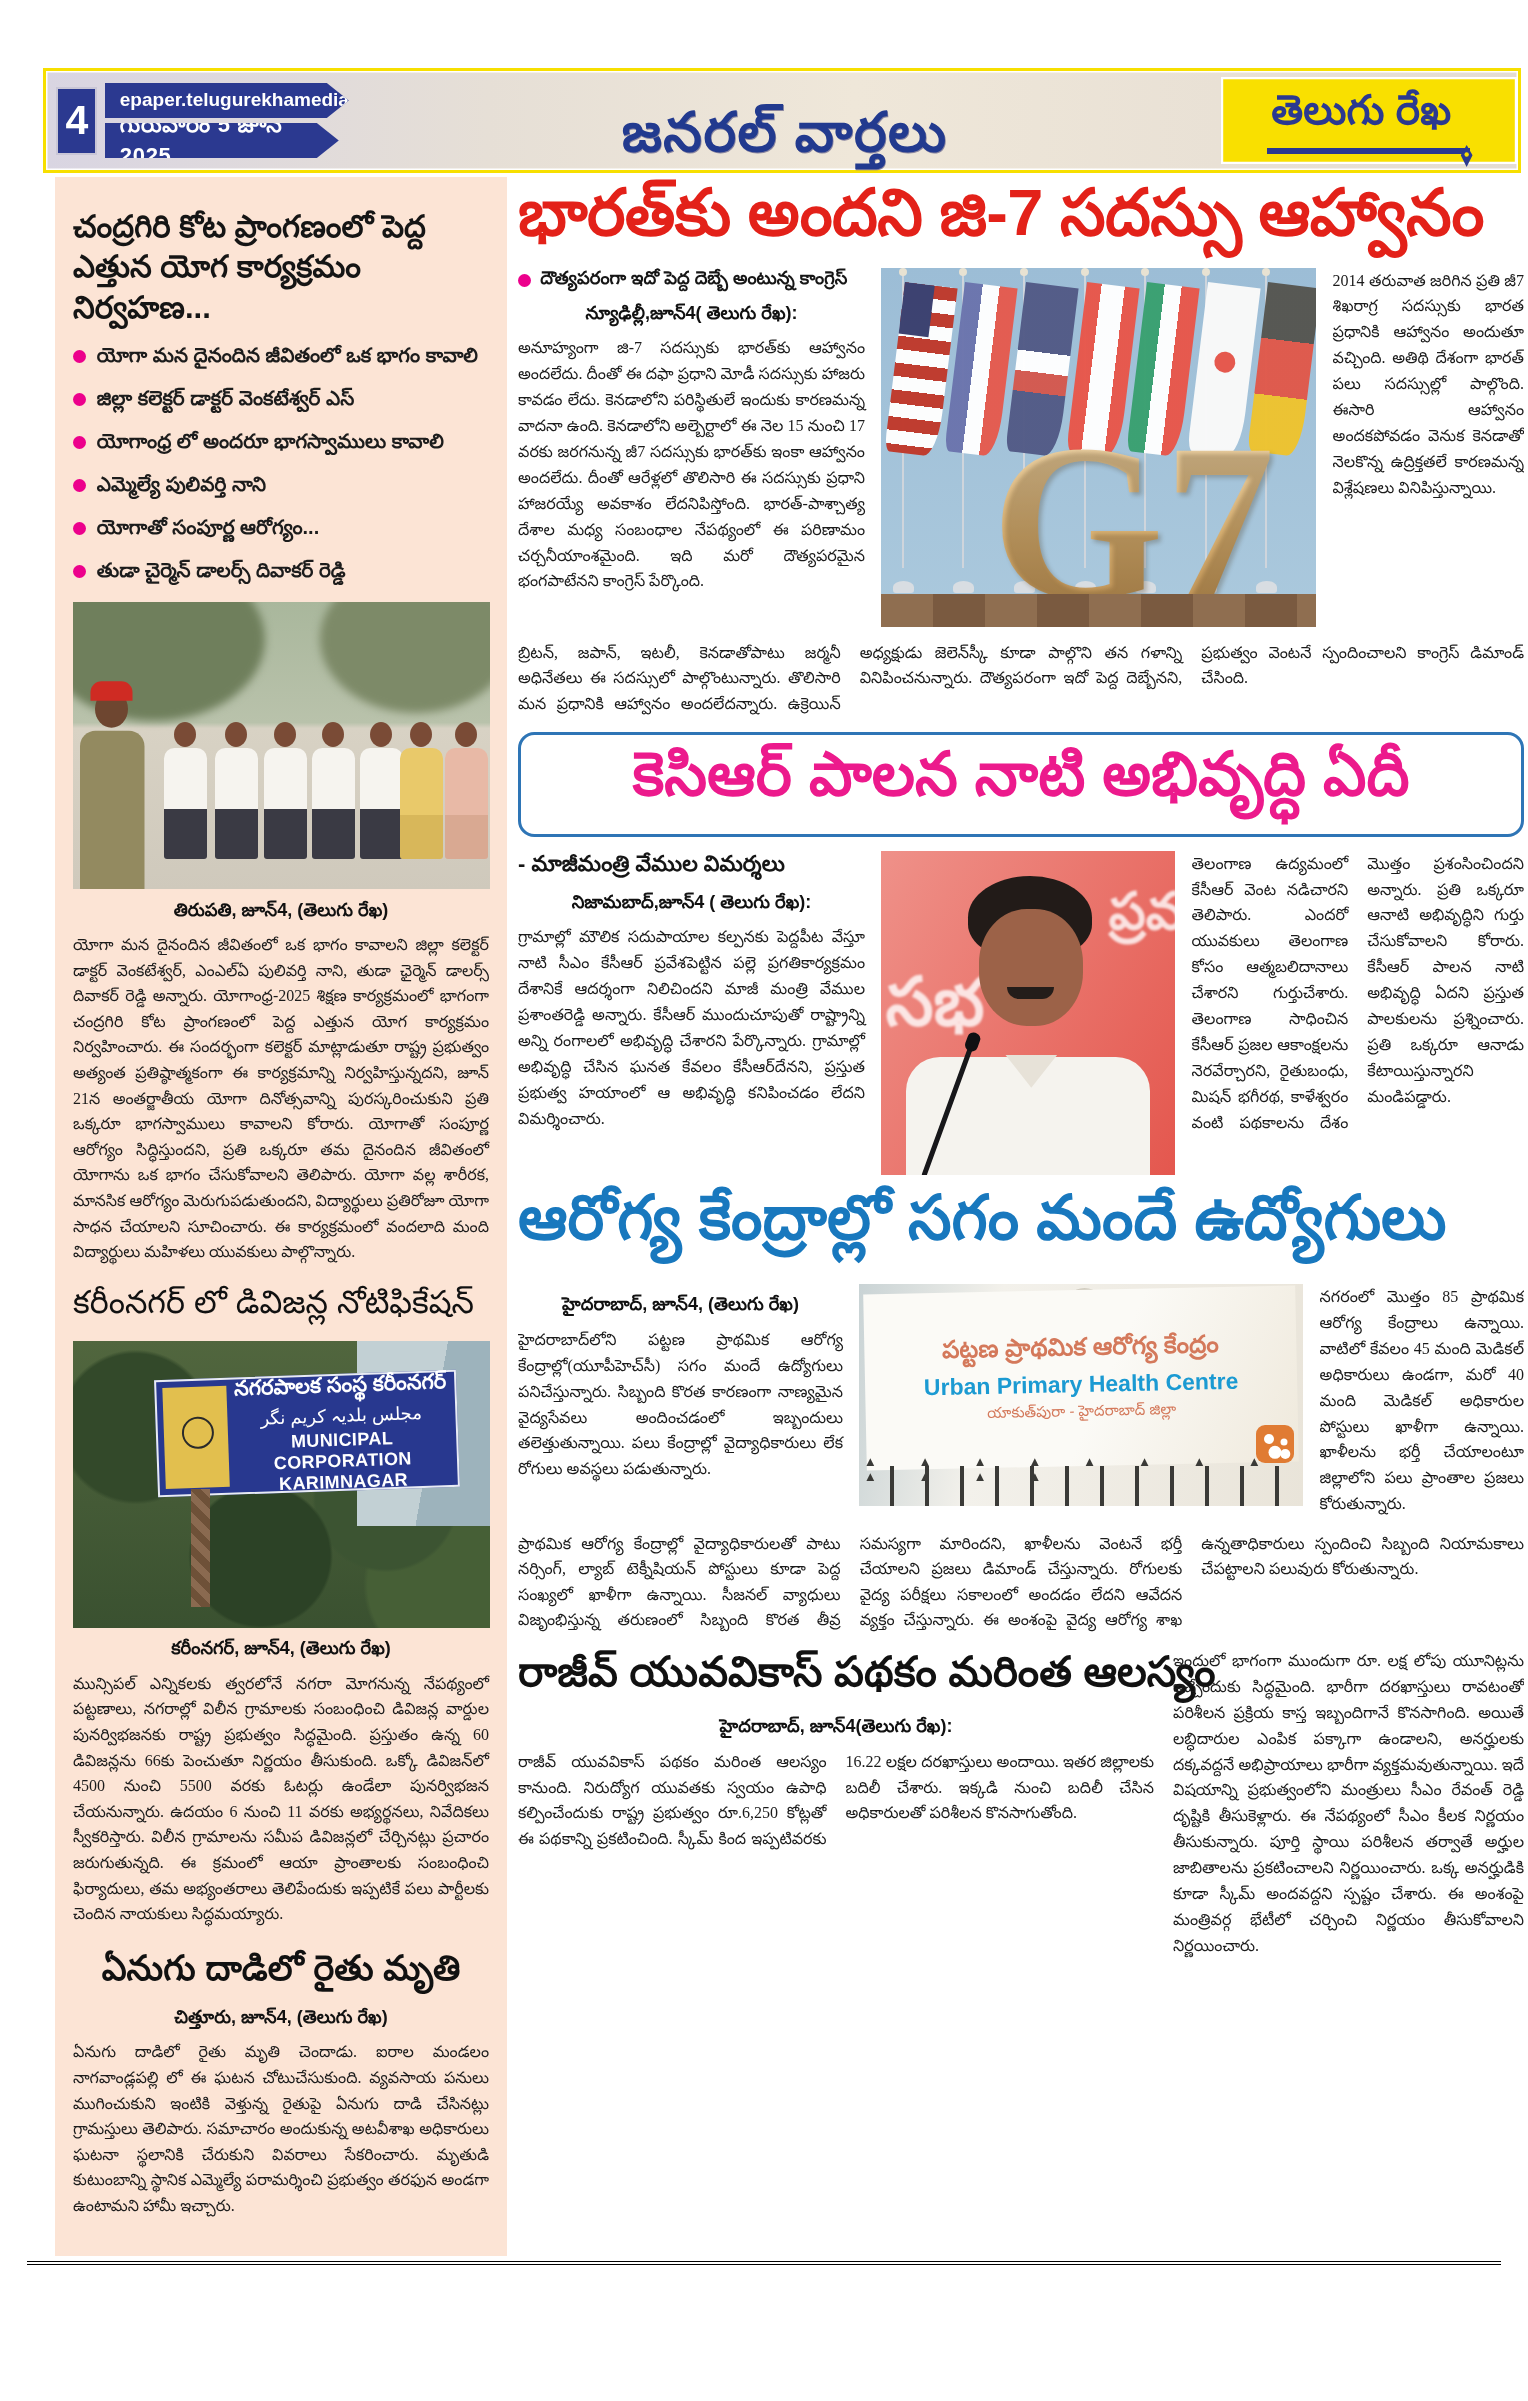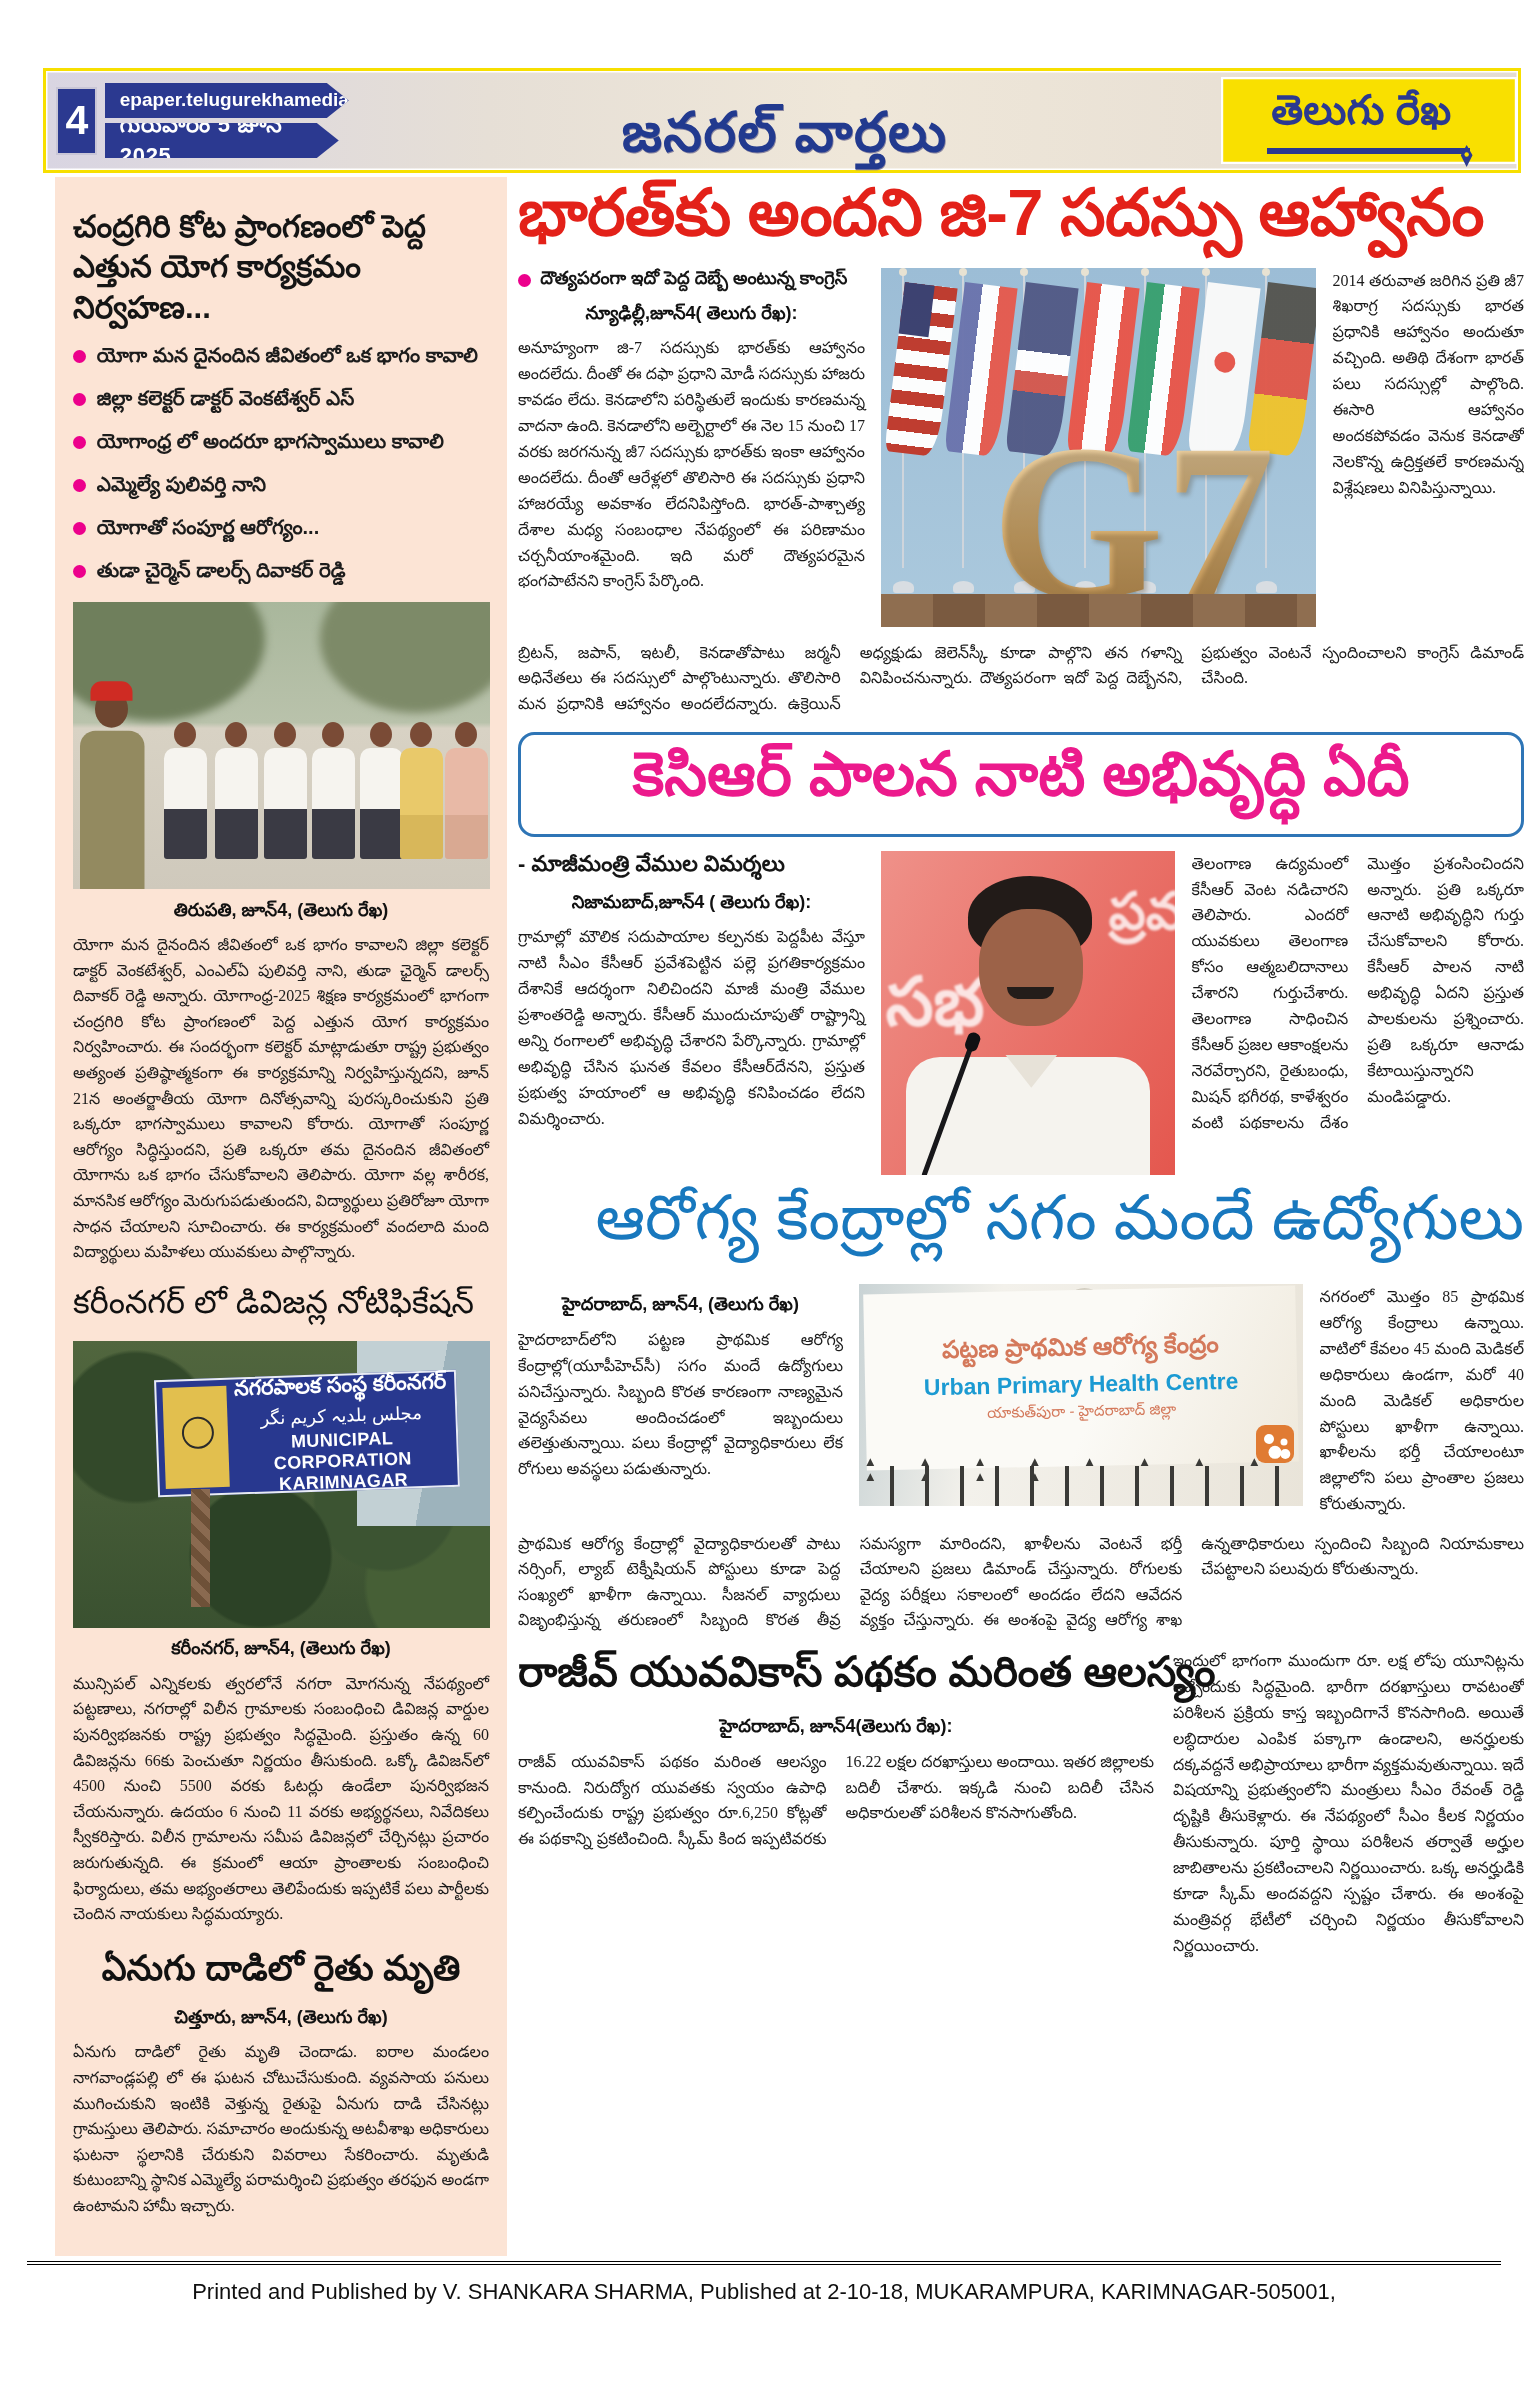--- a/index.html
+++ b/index.html
@@ -131,21 +131,21 @@
   .kcr-face{ position:absolute; left:98px; top:58px; width:104px; height:117px; background:#9c6248; border-radius:46%; }
   .kcr-must{ position:absolute; left:126px; top:136px; width:47px; height:12px; background:#241d1a; border-radius:0 0 15px 15px; }
   .kcr-shirt{ position:absolute; left:25px; bottom:0; width:244px; height:118px; background:#f5f3ee; border-radius:34px 34px 0 0; }
   .kcr-collar{ position:absolute; left:124px; bottom:87px; width:52px; height:33px; background:#e7e2d8;
     clip-path:polygon(0 0,50% 100%,100% 0); }
   .kcr-mic{ position:absolute; left:64px; bottom:-6px; width:5.2px; height:140px; background:#17171a;
     transform:rotate(20deg); border-radius:3px; }
   .kcr-mic::before{ content:""; position:absolute; top:-13.3px; left:-3.7px; width:12.6px; height:19px; border-radius:6px; background:#101013; }
 
   
-  .health-headline{ color:#1878be; font-size:62px; font-weight:normal; white-space:nowrap; margin:7.4px 0 15px;text-align:right; }
+  .health-headline{ color:#1878be; font-size:62px; font-weight:bold; white-space:nowrap; margin:7.4px 0 15px; }
   .hlt-left{ width:325px; flex:0 0 auto; }
   .hlt-right{ flex:1; }
   .health-photo{ width:444px; height:222px; flex:0 0 auto; position:relative; overflow:hidden;
     background:linear-gradient(100deg,#c9d3d5 0%,#f3f1eb 30%,#e9e4d9 100%); }
   .hlt-sign{ position:absolute; left:6px; top:6px; right:6px; bottom:40px;
     background:linear-gradient(115deg,#fbfaf6 55%,#efe9dc); transform:rotate(-1.2deg);
     display:flex; flex-direction:column; justify-content:center; text-align:center; gap:4.4px; }
   .hlt-te{ color:#d4795b; font-size:24.4px; font-weight:bold; }
   .hlt-en{ color:#1b9ad2; font-size:23px; font-weight:bold; }
   .hlt-sub{ color:#d4795b; font-size:15px; }
@@ -371,17 +371,16 @@
       <div class="rajiv-block">
         <div class="rajiv-headline">రాజీవ్ యువవికాస్ పథకం మరింత ఆలస్యం</div>
         <div class="dateline">హైదరాబాద్, జూన్4(తెలుగు రేఖ):</div>
         <div class="rajiv-body col-txt">రాజీవ్ యువవికాస్ పథకం మరింత ఆలస్యం కానుంది. నిరుద్యోగ యువతకు స్వయం ఉపాధి కల్పించేందుకు రాష్ట్ర ప్రభుత్వం రూ.6,250 కోట్లతో ఈ పథకాన్ని ప్రకటించింది. స్కీమ్ కింద ఇప్పటివరకు 16.22 లక్షల దరఖాస్తులు అందాయి. ఇతర జిల్లాలకు బదిలీ చేశారు. ఇక్కడి నుంచి బదిలీ చేసిన అధికారులతో పరిశీలన కొనసాగుతోంది.</div>
       </div>
       <div class="bottom-right col-txt">ఇందులో భాగంగా ముందుగా రూ. లక్ష లోపు యూనిట్లను ఇచ్చేందుకు సిద్ధమైంది. భారీగా దరఖాస్తులు రావటంతో పరిశీలన ప్రక్రియ కాస్త ఇబ్బందిగానే కొనసాగింది. అయితే లబ్ధిదారుల ఎంపిక పక్కాగా ఉండాలని, అనర్హులకు దక్కవద్దనే అభిప్రాయాలు భారీగా వ్యక్తమవుతున్నాయి. ఇదే విషయాన్ని ప్రభుత్వంలోని మంత్రులు సీఎం రేవంత్ రెడ్డి దృష్టికి తీసుకెళ్లారు. ఈ నేపథ్యంలో సీఎం కీలక నిర్ణయం తీసుకున్నారు. పూర్తి స్థాయి పరిశీలన తర్వాతే అర్హుల జాబితాలను ప్రకటించాలని నిర్ణయించారు. ఒక్క అనర్హుడికి కూడా స్కీమ్ అందవద్దని స్పష్టం చేశారు. ఈ అంశంపై మంత్రివర్గ భేటీలో చర్చించి నిర్ణయం తీసుకోవాలని నిర్ణయించారు.</div>
     </div>
   </main>
 
   <footer class="footer">
-    <div>Printed and Published by V. SHANKARA SHARMA, Published at 2-10-18, MUKARAMPURA, KARIMNAGAR-505001,</div>
   </footer>
 
 </div>
 
 
 </body></html>

